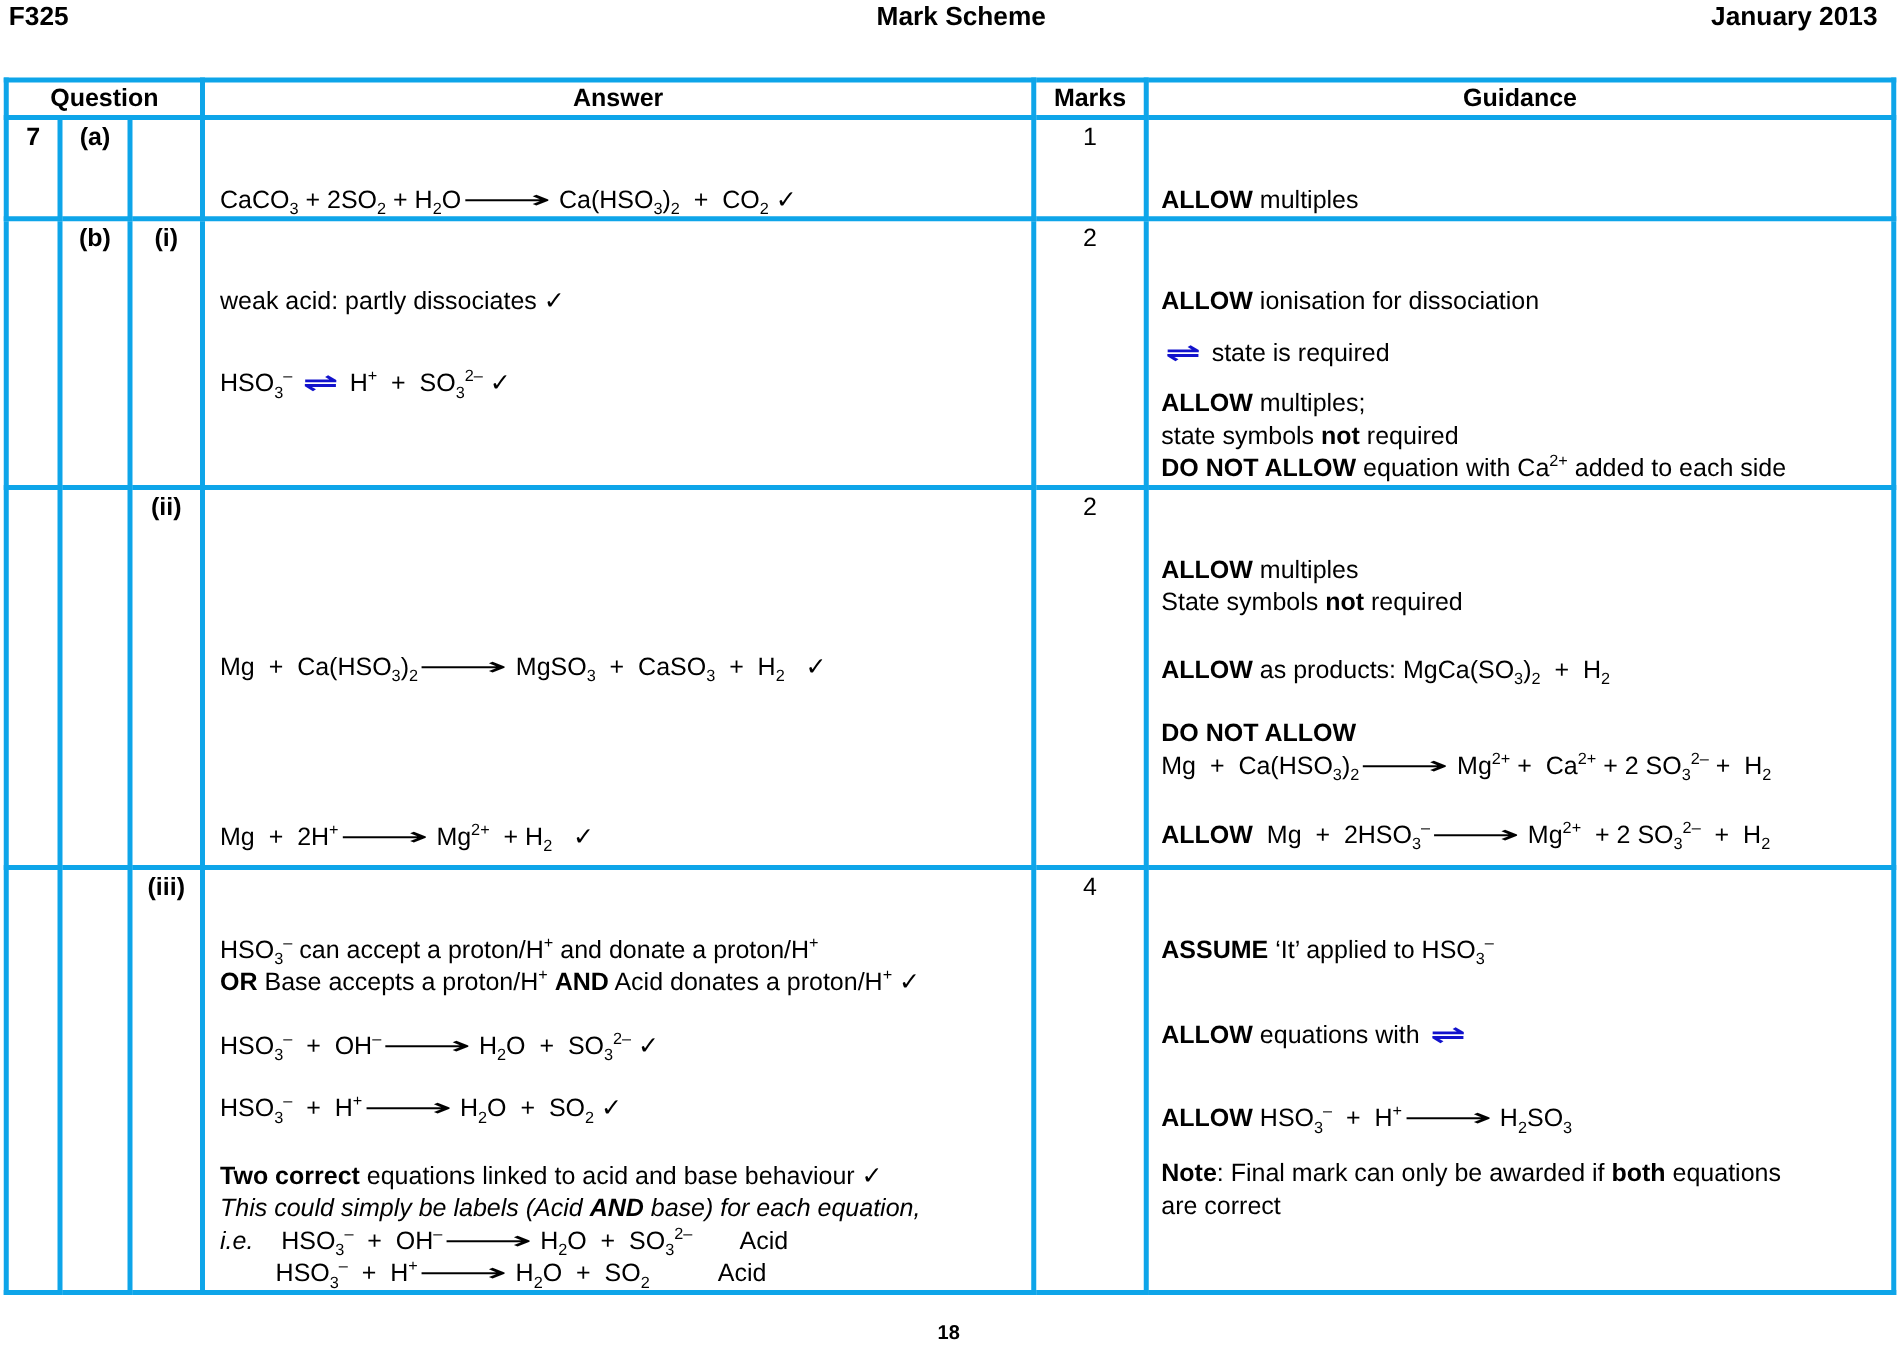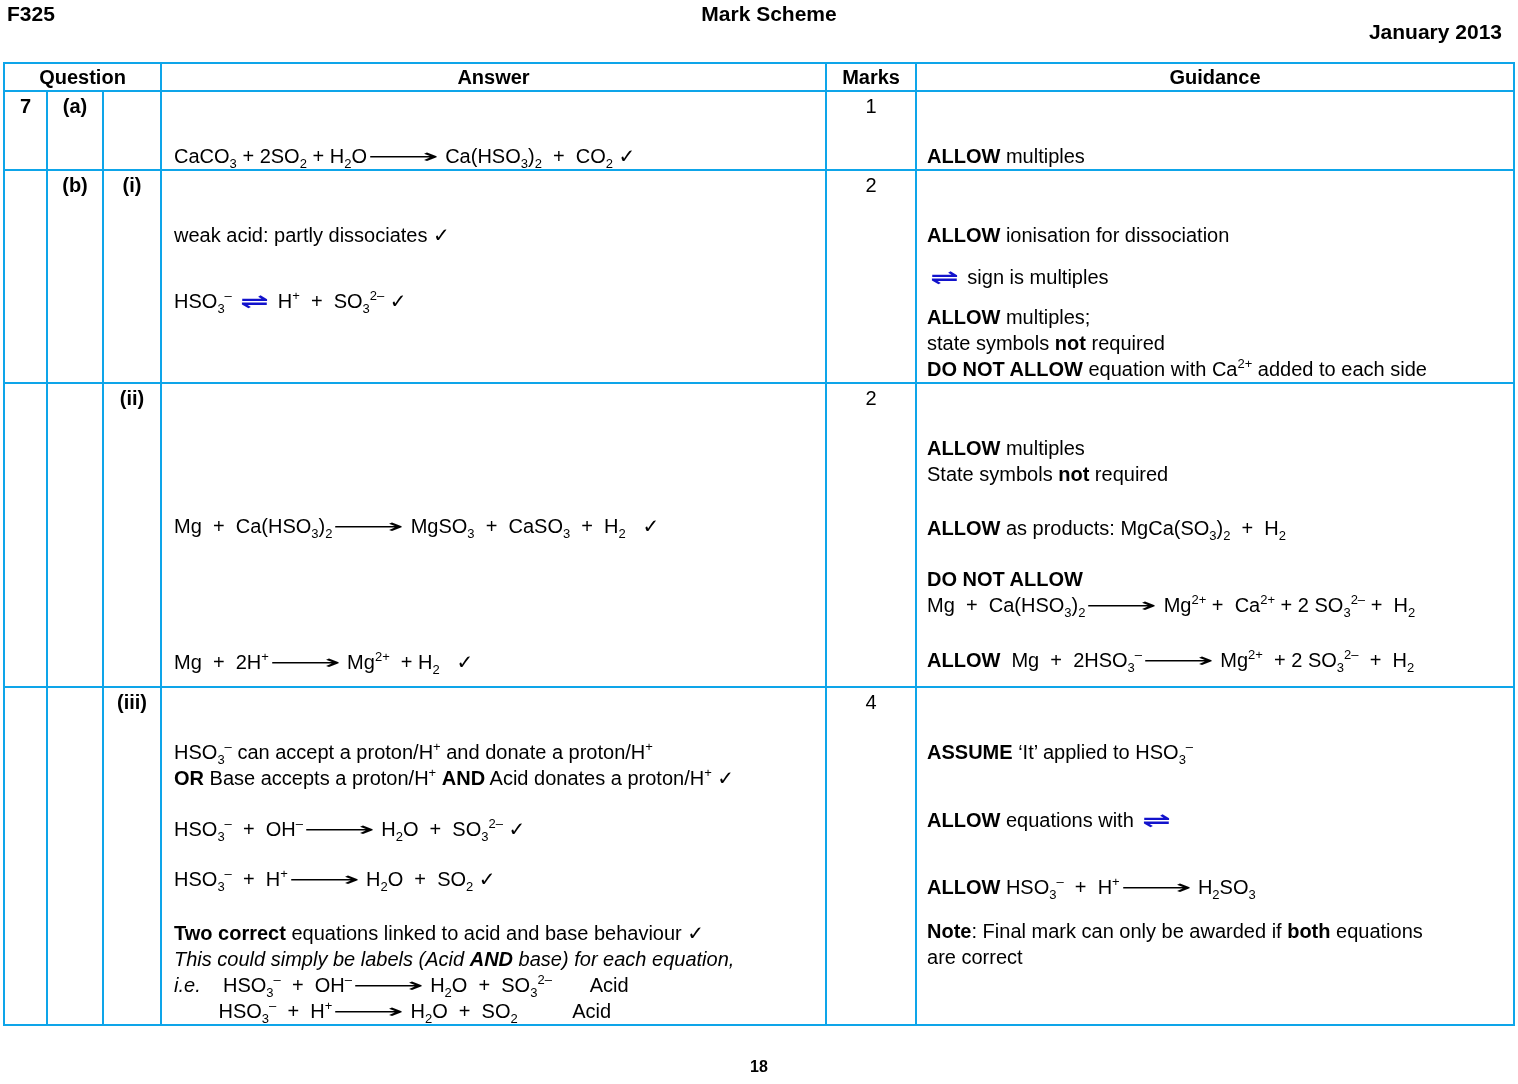--- a/index.html
+++ b/index.html
@@ -6,25 +6,25 @@
   body {
     width:1518px; height:1084px; position:relative; overflow:hidden;
     background:#ffffff; color:#000000;
     font-family:"Liberation Sans","DejaVu Sans",sans-serif;
     font-size:20px;
   }
   .doc-header { position:absolute; top:2px; left:0; width:1518px; height:26px;
     font-weight:bold; font-size:21px; }
   .doc-header .hl { position:absolute; left:7px; top:0; }
   .doc-header .hc { position:absolute; left:0; top:0; width:100%; text-align:center;padding-left:10px; }
-  .doc-header .hr { position:absolute; right:16px; top:18px; }
+  .doc-header .hr { position:absolute; right:16px; top:0; }
 
   table.ms { position:absolute; left:3px; top:62px; width:1510px;
     border-collapse:collapse; table-layout:fixed; }
-  table.ms th, table.ms td { border:2px solid #0ea5e9; vertical-align:top; padding:0; }
+  table.ms th, table.ms td { border:4px solid #0ea5e9; vertical-align:top; padding:0; }
   table.ms th { font-size:20px; font-weight:bold; text-align:center; padding:2px 0 1px 0; }
 
   .qlab { text-align:center; font-weight:bold; padding-top:3px; }
   .marks-val { text-align:center; padding-top:3px; }
   .cell-lines { padding:3px 4px 0 12px;margin-top:48px; }
   td.gcell .cell-lines { padding-left:10px; }
 
   .line { height:26px; line-height:26px; white-space:pre; overflow:visible; }
   .spacer { width:100%; }
 
@@ -108,21 +108,21 @@
             <div class="line"><span>HSO</span><span class="sub">3</span><span class="sup">–</span><span> </span><span class="eqm">⇌</span><span> H</span><span class="sup">+</span><span>  +  SO</span><span class="sub">3</span><span class="sup">2–</span><span> ✓</span></div>
           </div>
         </td>
     <td>
           <div class="marks-val">2</div>
         </td>
     <td class="gcell">
           <div class="cell-lines">
             <div class="line"><span class="b">ALLOW</span><span> ionisation for dissociation</span></div>
             <div class="spacer" style="height: 16px;"></div>
-            <div class="line"><span class="eqm">⇌</span><span> sign is multiples</span></div>
+            <div class="line"><span class="eqm">⇌</span><span> state is required</span></div>
             <div class="spacer" style="height: 14px;"></div>
             <div class="line"><span class="b">ALLOW</span><span> multiples;</span></div>
             <div class="line"><span>state symbols </span><span class="b">not</span><span> required</span></div>
             <div class="line"><span class="b">DO NOT ALLOW</span><span> equation with Ca</span><span class="sup">2+</span><span> added to each side</span></div>
           </div>
         </td>
   </tr>
 
   <tr style="height:304px">
     <td>

